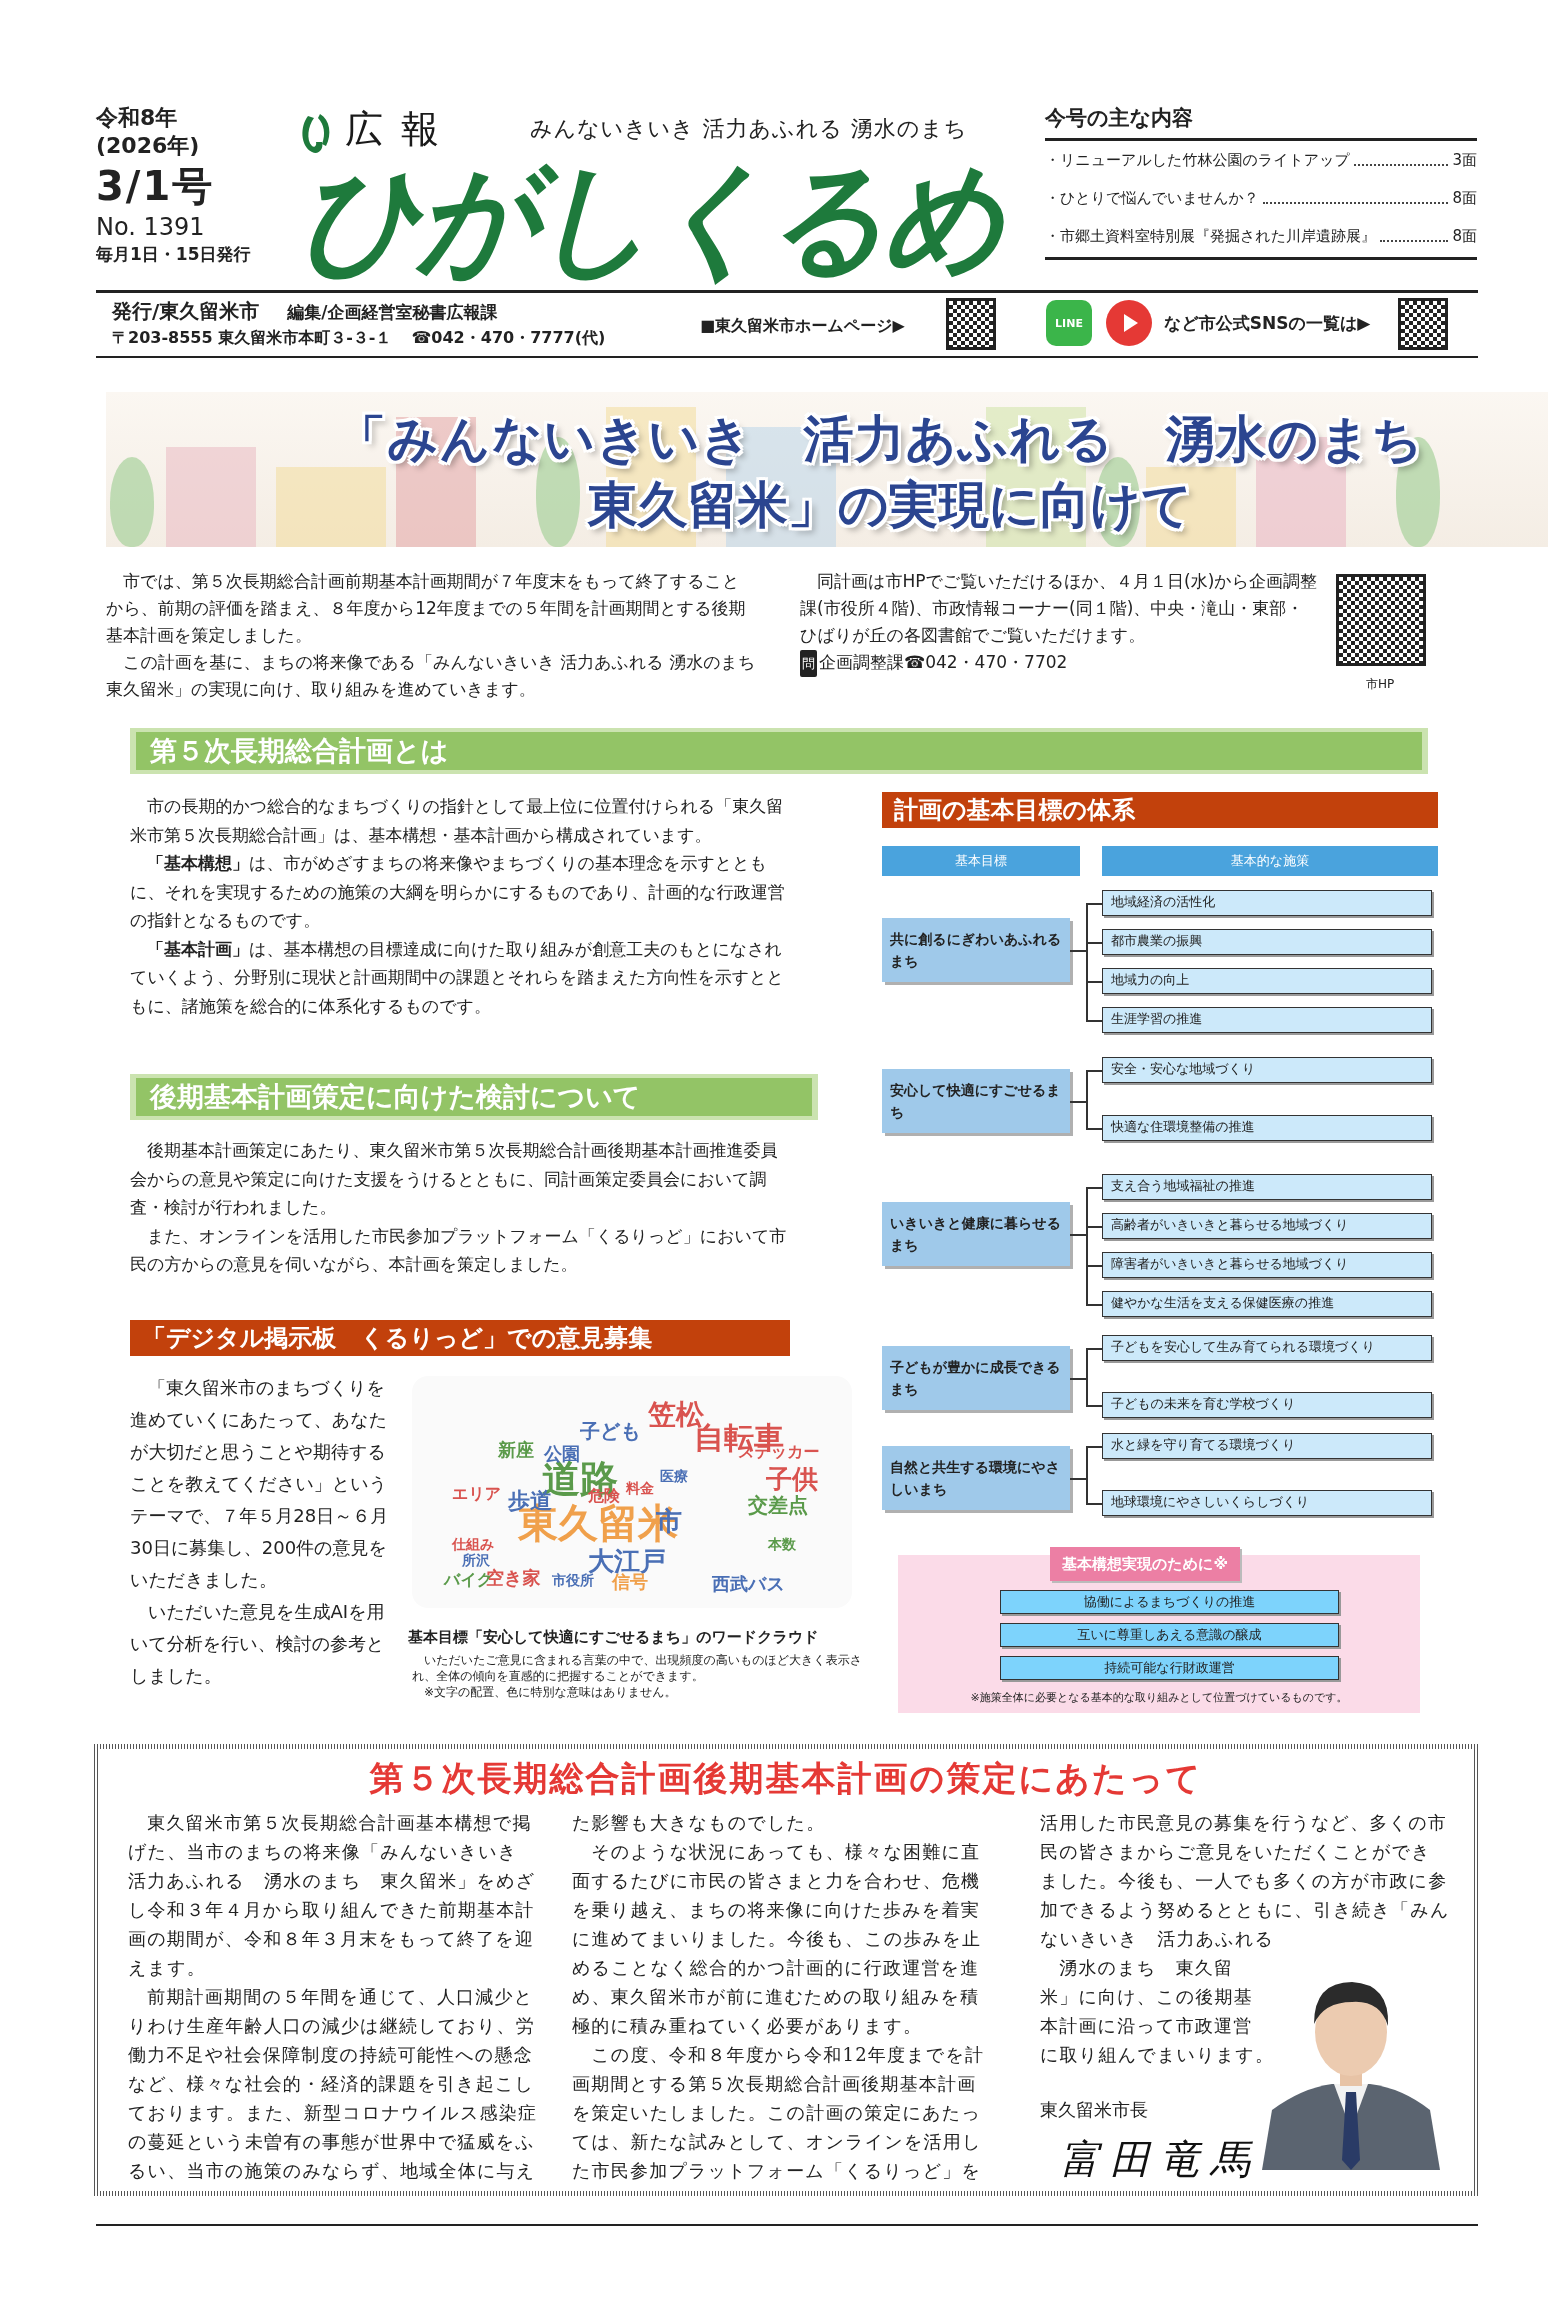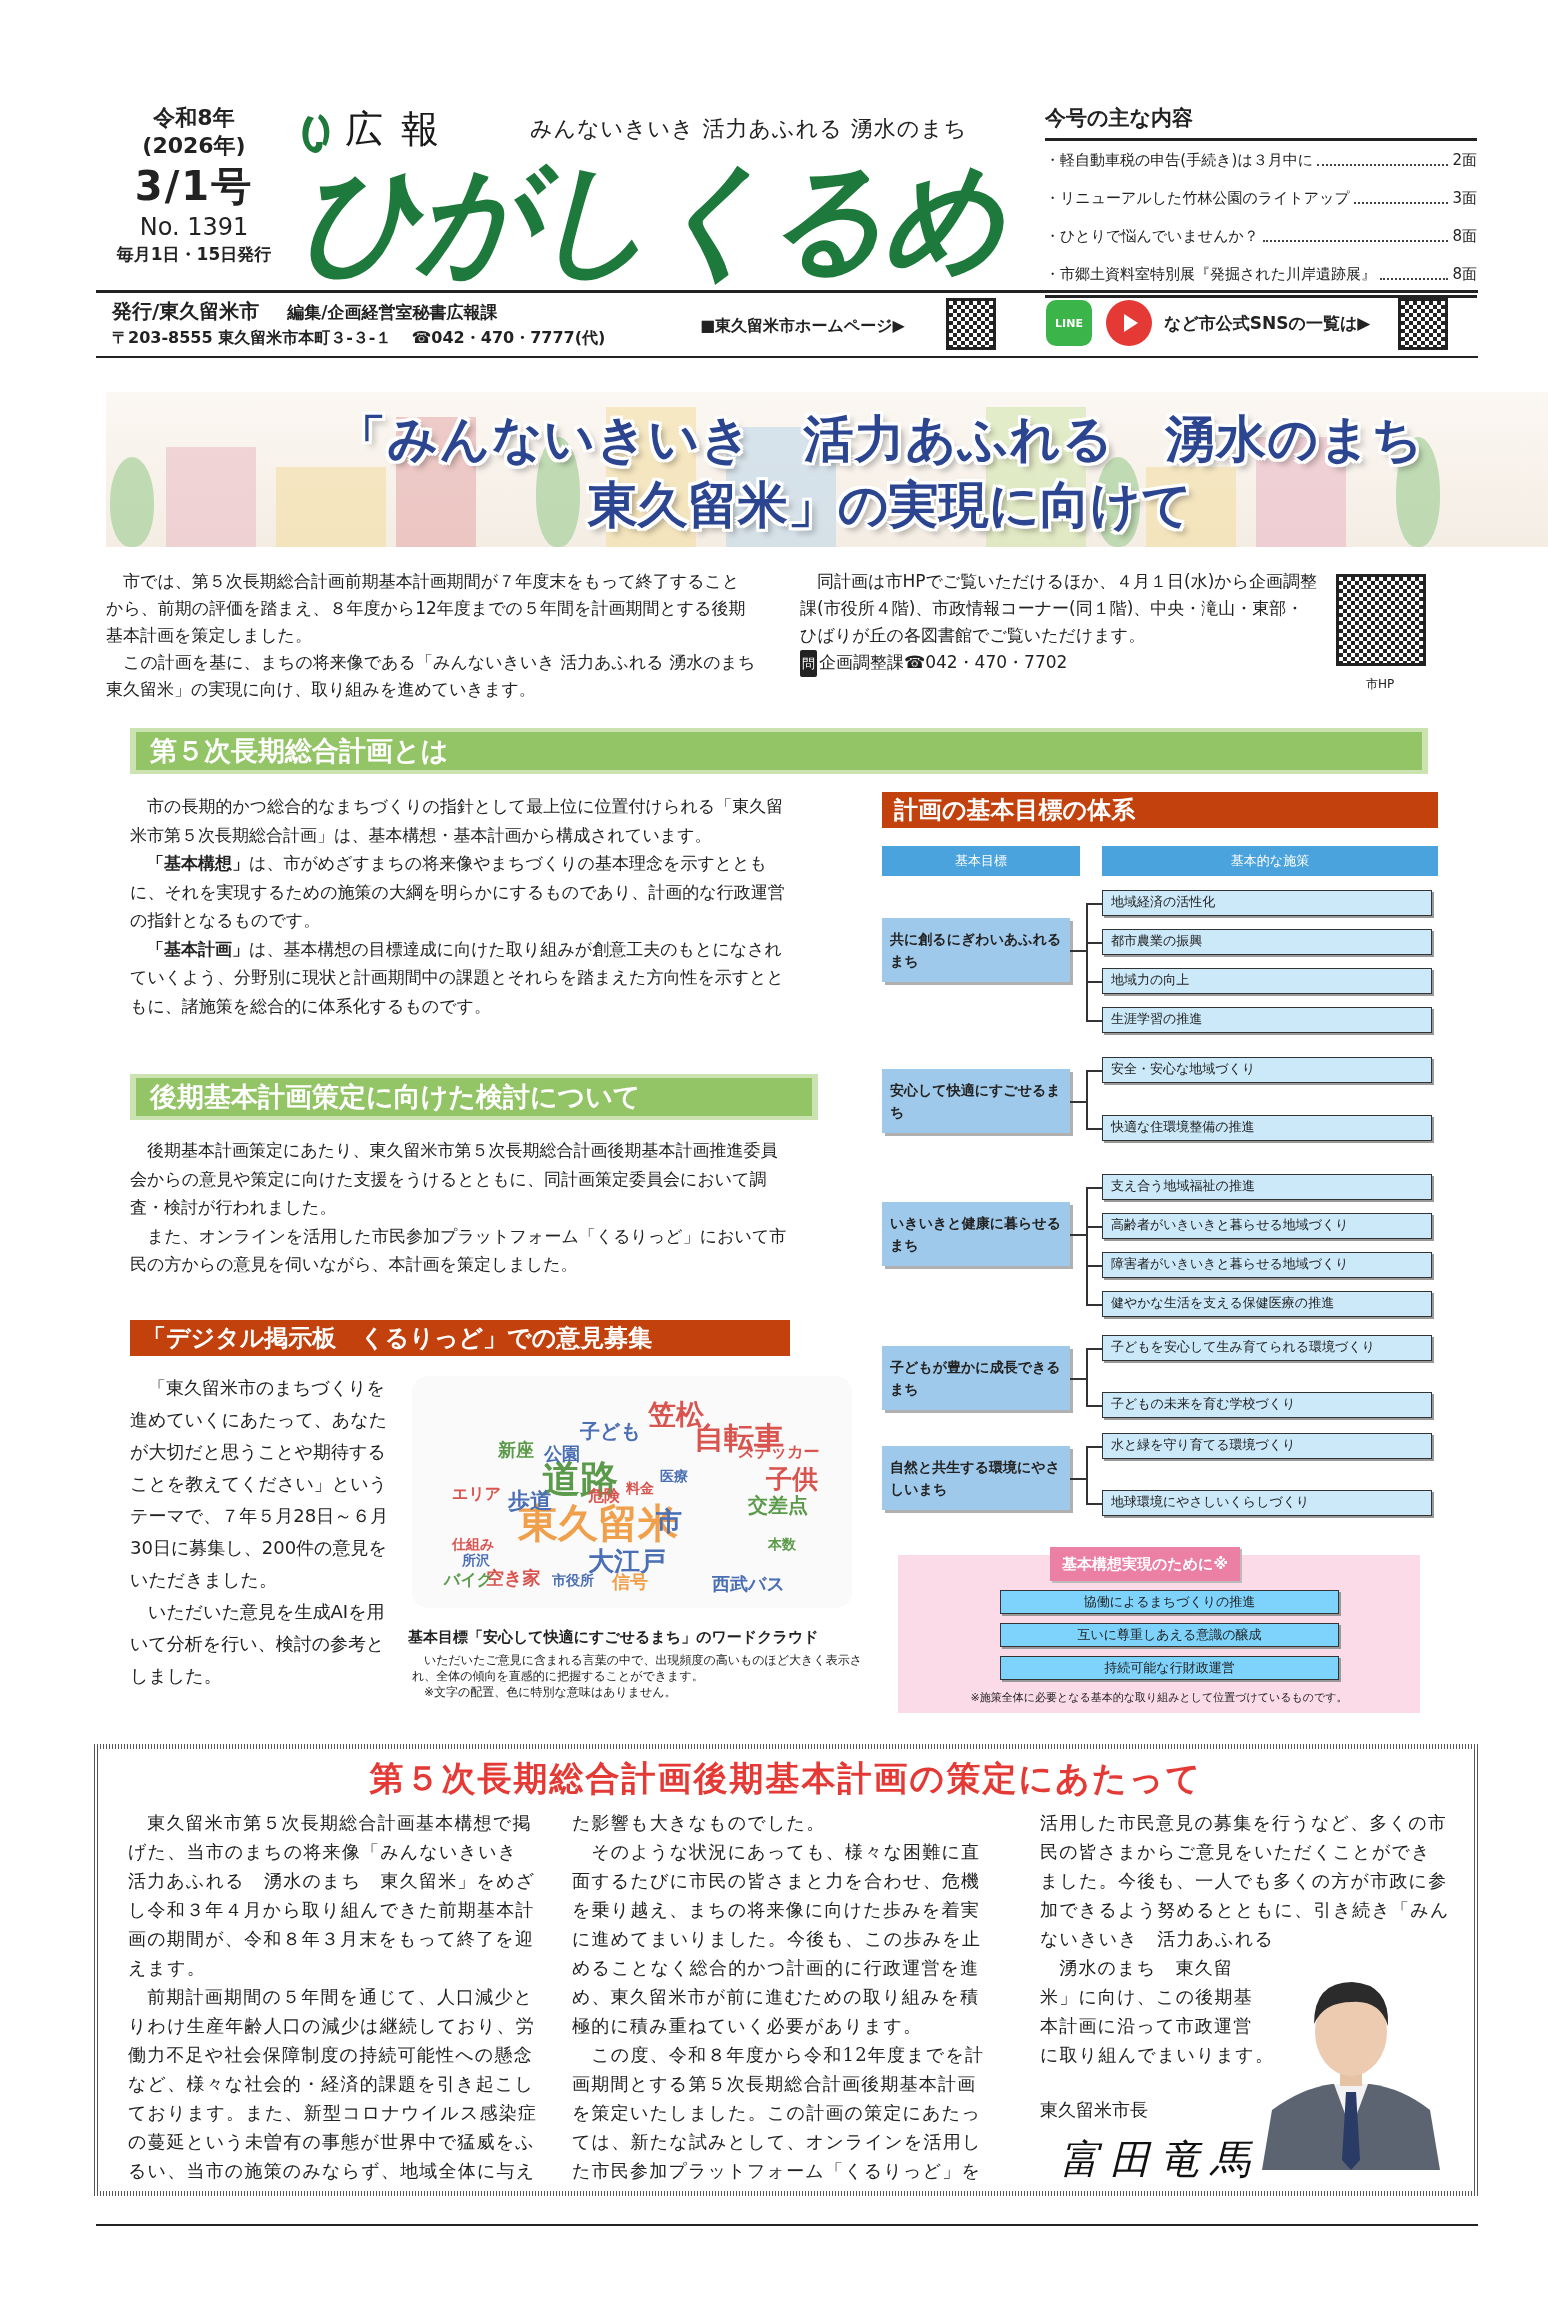--- a/index.html
+++ b/index.html
@@ -1,21 +1,21 @@
 <!DOCTYPE html>
 <html><head>
 <meta charset="utf-8">
 <style>
   * { box-sizing: border-box; margin: 0; padding: 0; }
   html, body { width: 1548px; height: 2302px; background: #fff; overflow: hidden; }
   body { font-family: "DejaVu Sans", "Liberation Sans", sans-serif; color: #222; position: relative; }
   .abs { position: absolute; }
 
   
-  .issue-block { left: 96px; top: 104px; width: 196px; text-align: center; color: #222; }
+  .issue-block { left: 96px; top: 104px; width: 196px; color: #222; }
   .issue-era { font-size: 22px; font-weight: bold; line-height: 28px; }
   .issue-year { font-size: 22px; font-weight: bold; line-height: 28px; }
   .issue-date { font-size: 40px; font-weight: bold; line-height: 52px; letter-spacing: 2px; }
   .issue-no { font-size: 24px; line-height: 30px; }
   .issue-freq { font-size: 17px; font-weight: bold; line-height: 24px; }
 
   .logo-mark { left: 300px; top: 112px; width: 34px; height: 44px; }
   .logo-kouhou { left: 345px; top: 104px; font-size: 38px; font-weight: normal; letter-spacing: 18px; color: #1a1a1a; }
   .logo-slogan { left: 530px; top: 114px; font-size: 22px; color: #222; letter-spacing: 1px; }
   .logo-title { left: 300px; top: 150px; font-size: 118px; font-weight: bold; color: #1e7a3c; letter-spacing: -4px; line-height: 130px; font-style: italic; transform: scaleY(1.05); transform-origin: top left; }
@@ -128,25 +128,20 @@
 <svg class="abs logo-mark" viewBox="0 0 34 44">
   <path d="M8 4 C0 14 0 34 12 40 C18 43 24 38 22 30 L16 30 C17 34 14 36 12 34 C6 28 8 14 14 6 Z" fill="#1e7a3c"></path>
   <path d="M20 2 C30 8 32 22 26 34 L22 32 C26 22 24 12 18 6 Z" fill="#1e7a3c"></path>
 </svg>
 <div class="abs logo-kouhou">広報</div>
 <div class="abs logo-slogan">みんないきいき 活力あふれる 湧水のまち</div>
 <div class="abs logo-title">ひがしくるめ</div>
 
 <div class="abs toc">
   <div class="toc-title">今号の主な内容</div>
-  <div class="toc-item">
-      <span>・軽自動車税の申告(手続き)は３月中に</span>
-      <span class="dots"></span>
-      <span>2面</span>
-    </div>
   <div class="toc-item">
       <span>・リニューアルした竹林公園のライトアップ</span>
       <span class="dots"></span>
       <span>3面</span>
     </div>
   <div class="toc-item">
       <span>・ひとりで悩んでいませんか？</span>
       <span class="dots"></span>
       <span>8面</span>
     </div>

